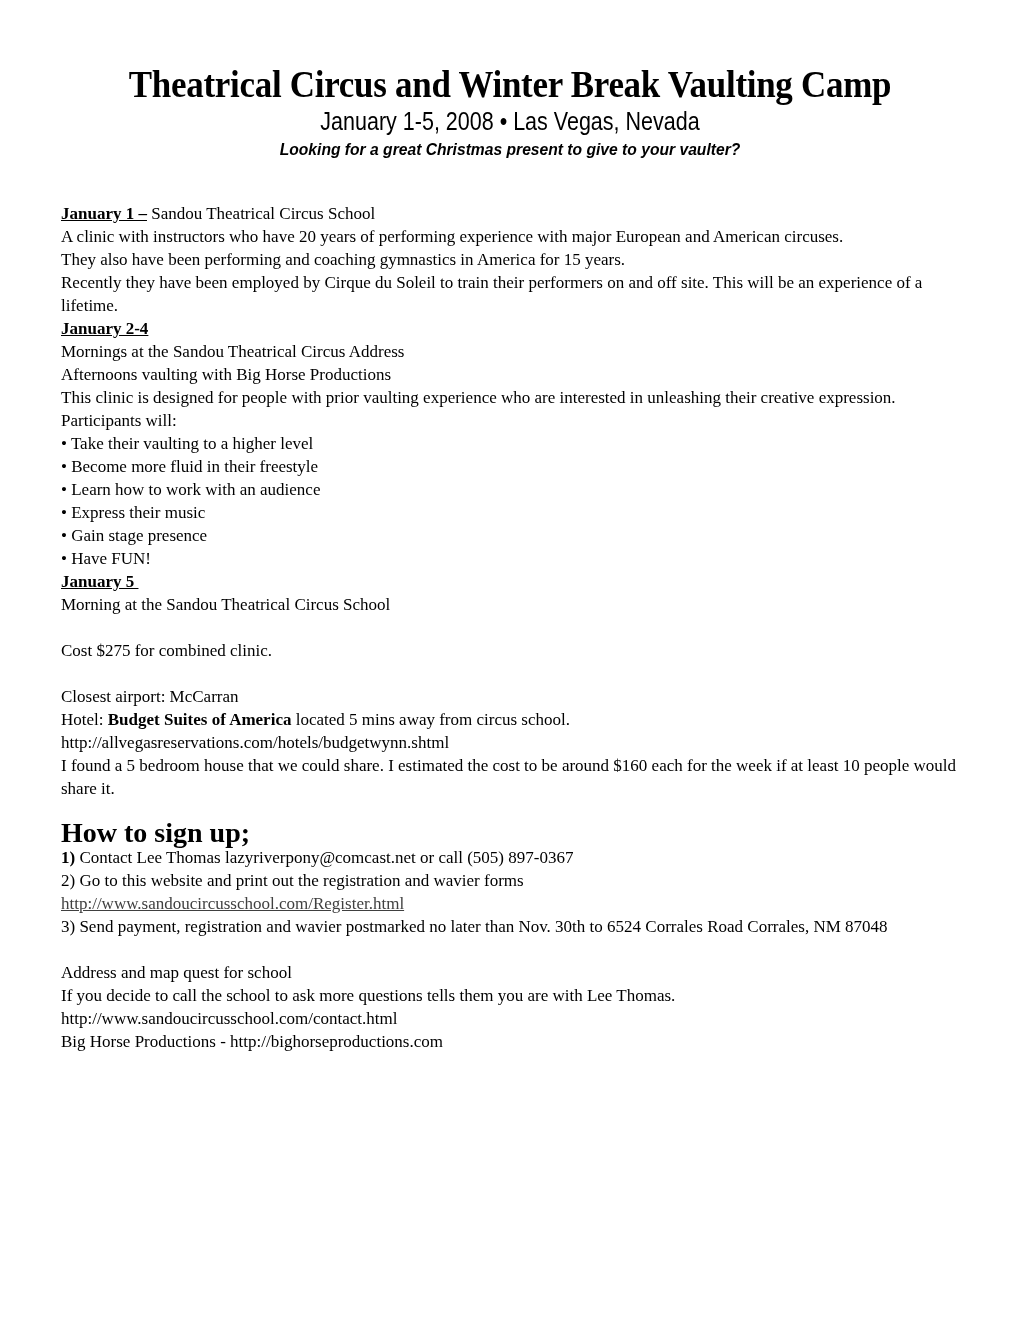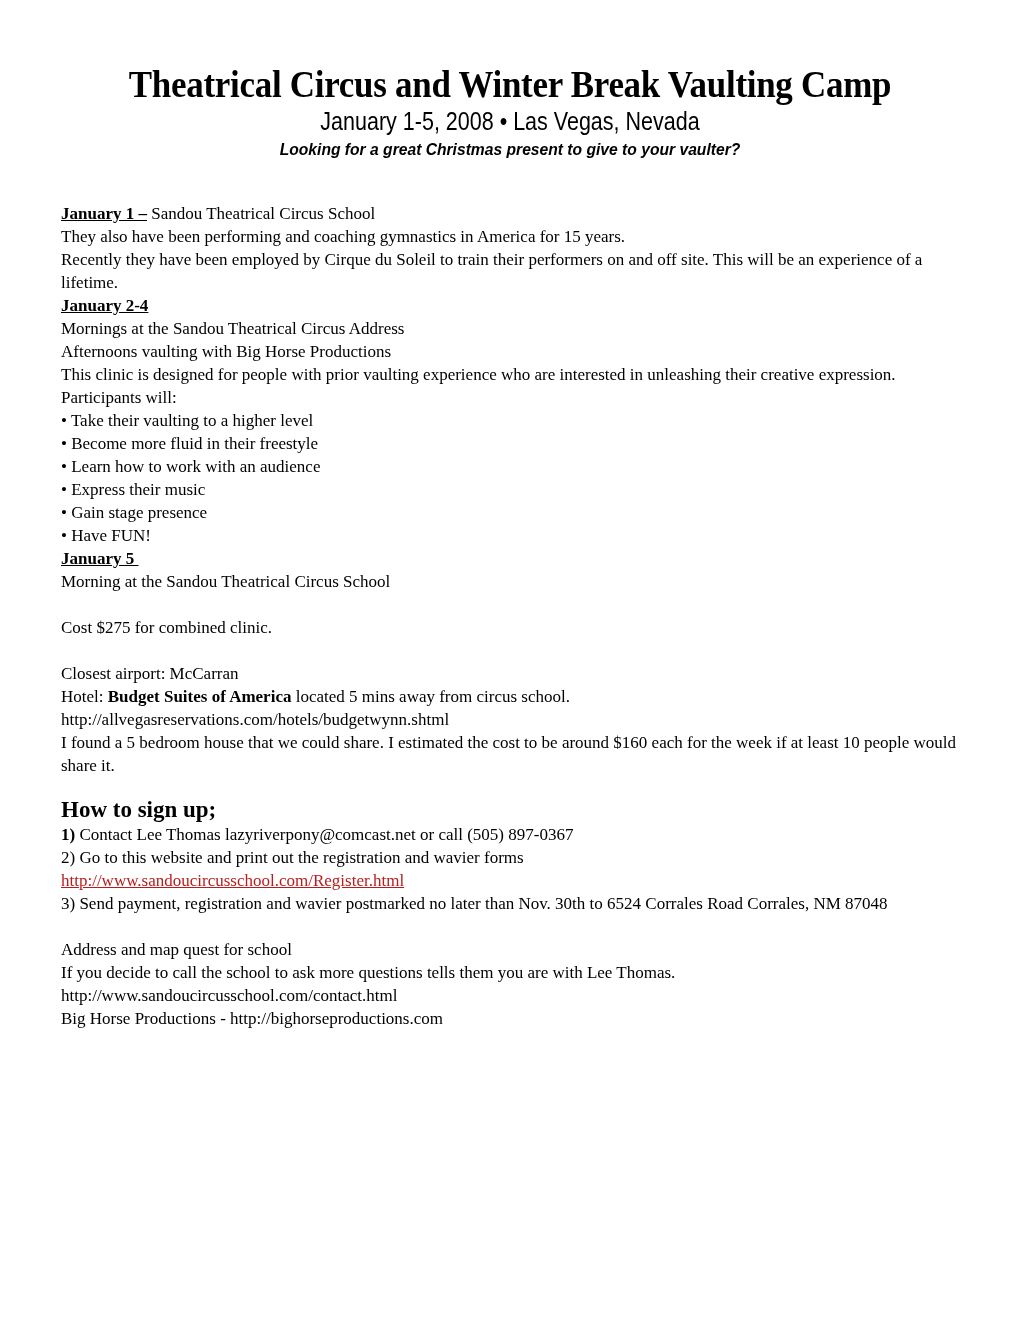--- a/index.html
+++ b/index.html
@@ -22,36 +22,37 @@
   }
   .body {
     position: absolute; top: 202px; left: 0; width: 900px;
     font-family: "Liberation Serif", serif; font-size: 17px; line-height: 23px;
   }
   .line { display: block; min-height: 23px; white-space: normal; }
   .date { font-weight: bold; text-decoration: underline; }
   .bold { font-weight: bold; }
   .gap { height: 23px; }
   .h2 {
-    font-family: "Liberation Serif", serif; font-weight: bold; font-size: 23px; line-height: 26px;
+    font-family: "Liberation Serif", serif; font-weight: bold; font-size: 28px; line-height: 26px;
     margin-top: 20px; display: block;
   }
-  a.link { color: #b91c1c; text-decoration: underline; }
+  a.link { color: #404040; text-decoration: underline; }
 </style>
 </head>
 <body>
 
 <div class="page">
   <div class="title">Theatrical Circus and Winter Break Vaulting Camp</div>
   <div class="subtitle">January 1-5, 2008 • Las Vegas, Nevada</div>
   <div class="tagline">Looking for a great Christmas present to give to your vaulter?</div>
 
   <div class="body">
 
     <span class="line"><span class="date">January 1 –</span><span> Sandou Theatrical Circus School</span></span>
+    <span class="line">A clinic with instructors who have 20 years of performing experience with major European and American circuses.</span>
     <span class="line">They also have been performing and coaching gymnastics in America for 15 years.</span>
     <span class="line">Recently they have been employed by Cirque du Soleil to train their performers on and off site. This will be an experience of a lifetime.</span>
 
     <span class="line date" style="display:table;">January 2-4</span>
     <span class="line">Mornings at the Sandou Theatrical Circus Address</span>
     <span class="line">Afternoons vaulting with Big Horse Productions</span>
     <span class="line">This clinic is designed for people with prior vaulting experience who are interested in unleashing their creative expression.</span>
     <span class="line">Participants will:</span>
     <span class="line">• Take their vaulting to a higher level</span>
     <span class="line">• Become more fluid in their freestyle</span>

